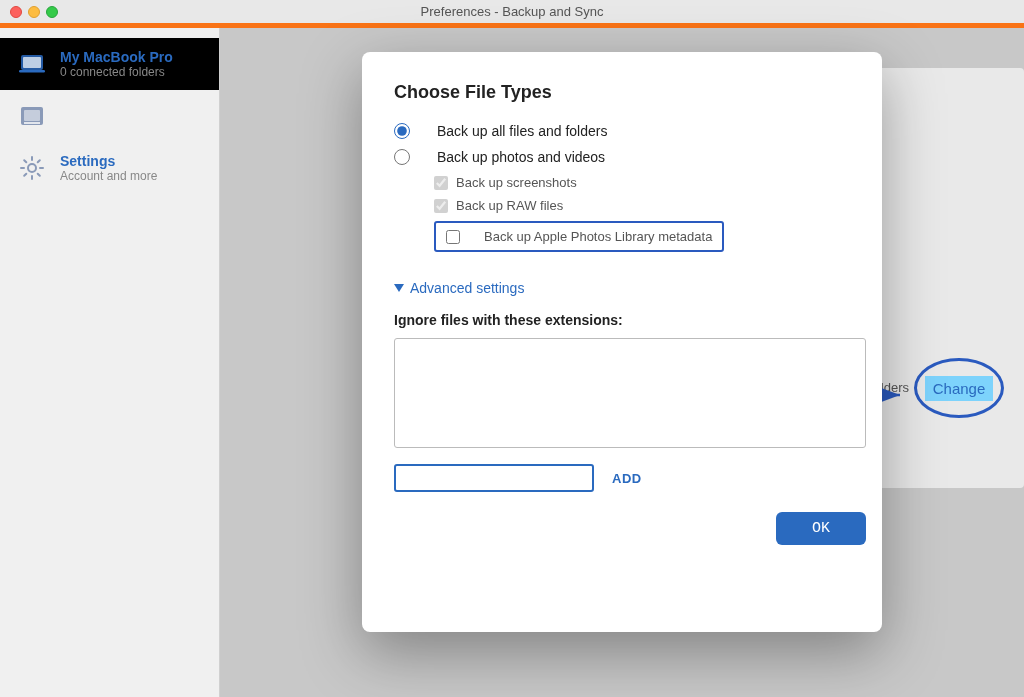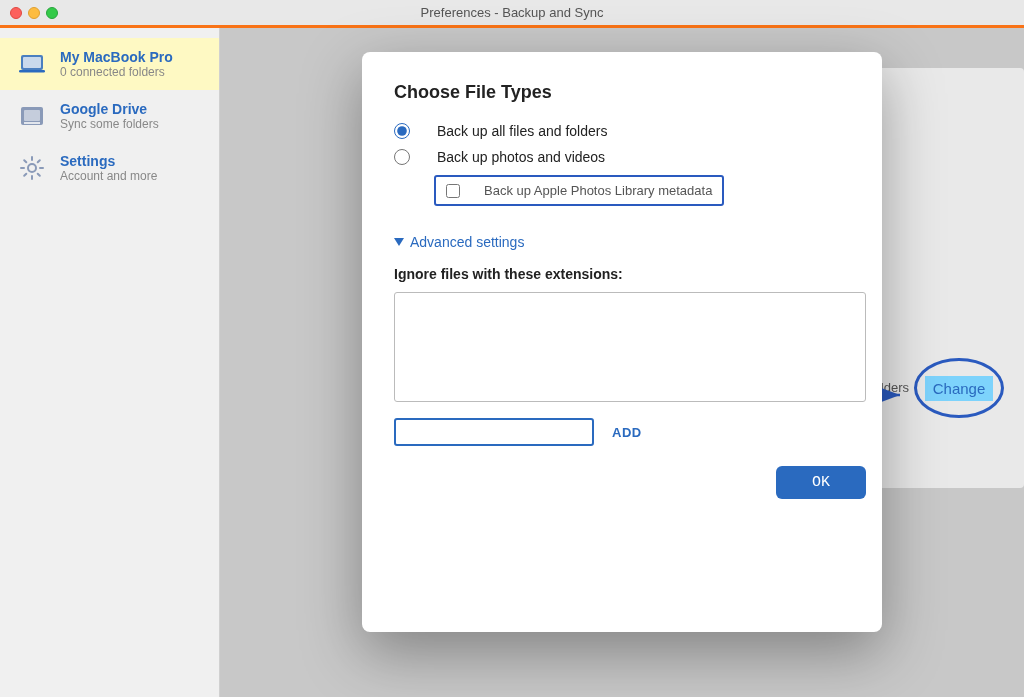--- a/index.html
+++ b/index.html
@@ -14,21 +14,21 @@
     }
 
     
     .titlebar {
       background: #e8e8e8;
       height: 28px;
       display: flex;
       align-items: center;
       justify-content: center;
       position: relative;
-      border-bottom: 3px solid #f97316;
+      border-bottom: 5px solid #f97316;
     }
     .titlebar-title {
       font-size: 13px;
       color: #555;
     }
     .traffic-lights {
       position: absolute;
       left: 10px;
       display: flex;
       gap: 6px;
@@ -56,21 +56,21 @@
       padding: 10px 0;
     }
     .sidebar-item {
       display: flex;
       align-items: center;
       padding: 10px 16px;
       cursor: pointer;
       gap: 12px;
     }
     .sidebar-item.active {
-      background: #fef9c3;
+      background: #000000;
     }
     .sidebar-icon {
       width: 32px;
       height: 32px;
       display: flex;
       align-items: center;
       justify-content: center;
       color: #6b8ab8;
       flex-shrink: 0;
     }
@@ -344,24 +344,20 @@
       </div>
     </div>
     <div class="sidebar-item">
       <div class="sidebar-icon">
         <svg viewBox="0 0 28 28" fill="none" xmlns="http://www.w3.org/2000/svg">
           <rect x="3" y="5" width="22" height="18" rx="2" fill="#8a9ab8"></rect>
           <rect x="6" y="8" width="16" height="11" rx="1" fill="white" opacity="0.5"></rect>
           <line x1="6" y1="21" x2="22" y2="21" stroke="white" stroke-width="1.5"></line>
         </svg>
       </div>
-      <div class="sidebar-text">
-        <div class="sidebar-item-name">Google Drive</div>
-        <div class="sidebar-item-sub">Sync some folders</div>
-      </div>
     </div>
     <div class="sidebar-item">
       <div class="sidebar-icon">
         <svg viewBox="0 0 28 28" fill="none" xmlns="http://www.w3.org/2000/svg">
           <circle cx="14" cy="14" r="4" stroke="#8a9ab8" stroke-width="2"></circle>
           <path d="M14 3v3M14 22v3M3 14h3M22 14h3M6.2 6.2l2.1 2.1M19.7 19.7l2.1 2.1M6.2 21.8l2.1-2.1M19.7 8.3l2.1-2.1" stroke="#8a9ab8" stroke-width="2" stroke-linecap="round"></path>
         </svg>
       </div>
       <div class="sidebar-text">
         <div class="sidebar-item-name">Settings</div>
@@ -401,20 +397,30 @@
           <span class="radio-label">Back up all files and folders</span>
         </label>
 
         
         <label class="radio-option">
           <input type="radio" name="backup-type" style="">
           <span class="radio-label">Back up photos and videos</span>
         </label>
 
         
+        <div class="sub-options">
+          <label class="checkbox-option">
+            <input type="checkbox" checked="" disabled="" style="">
+            <span class="checkbox-label">Back up screenshots</span>
+          </label>
+          <label class="checkbox-option">
+            <input type="checkbox" checked="" disabled="" style="">
+            <span class="checkbox-label">Back up RAW files</span>
+          </label>
+        </div>
 
         
         <div class="highlight-box">
           <input type="checkbox" style="">
           <span class="highlight-label">Back up Apple Photos Library metadata</span>
         </div>
       </div>
 
       
       <div class="advanced-toggle">

